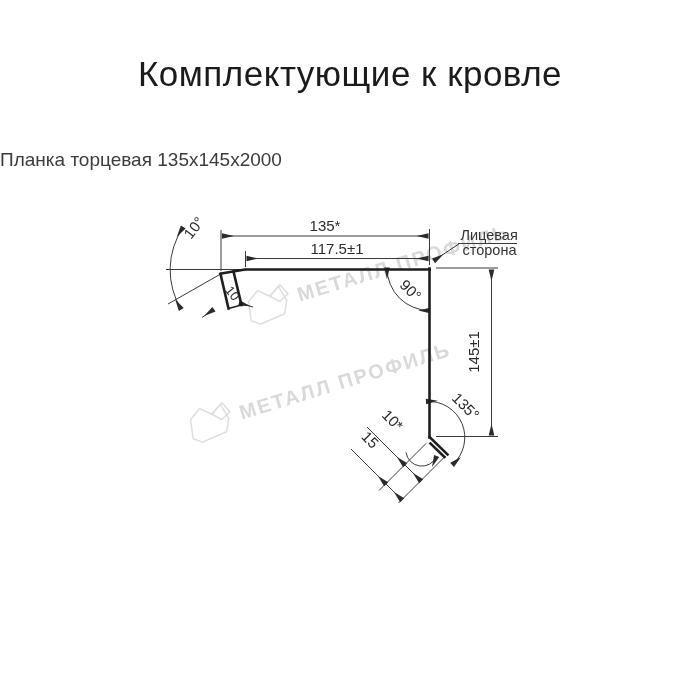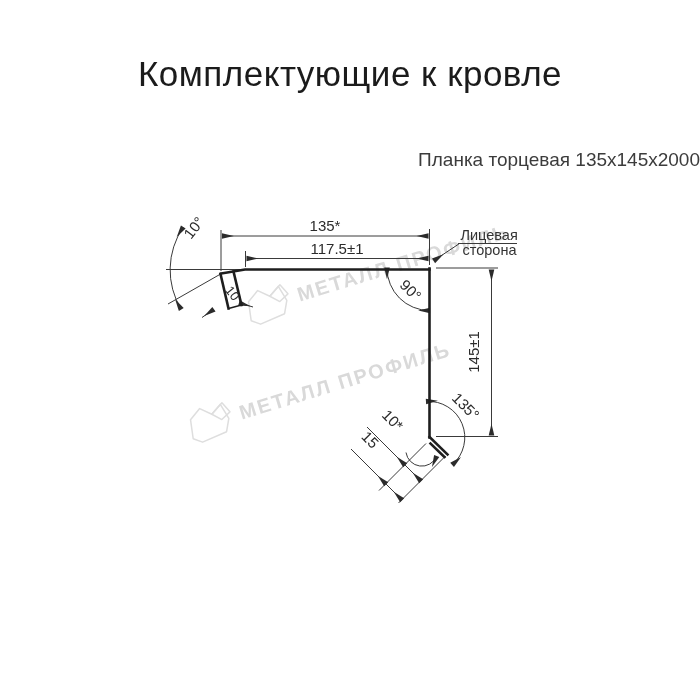--- a/index.html
+++ b/index.html
@@ -5,21 +5,21 @@
   html,body{margin:0;padding:0;background:#ffffff;}
   .stage{
     position:relative;width:700px;height:700px;background:#ffffff;overflow:hidden;
     font-family:"Liberation Sans", sans-serif;
   }
   .page-title{
     position:absolute;top:54px;left:0;width:700px;text-align:center;
     font-size:35px;font-weight:400;color:#1b1b1b;letter-spacing:0.5px;
   }
   .subtitle{
-    position:absolute;left:0;width:700px;text-align:right;
+    position:absolute;left:0;width:700px;text-align:left;
     font-size:19px;font-weight:400;color:#3c3c3c;
   }
   .subtitle.s1{top:149px;}
   .subtitle.s2{top:178px;}
   svg.draw{position:absolute;left:0;top:0;}
   .thin{stroke:#3a3a3a;stroke-width:1;fill:none;}
   .thick{stroke:#1e1e1e;stroke-width:2.6;fill:none;stroke-linecap:square;}
   .cap{stroke:#1e1e1e;stroke-width:1.3;fill:none;}
   .dimtxt{fill:#2b2b2b;font-size:15px;font-family:"Liberation Sans",sans-serif;}
   .dimtxt.small{font-size:13px;}

